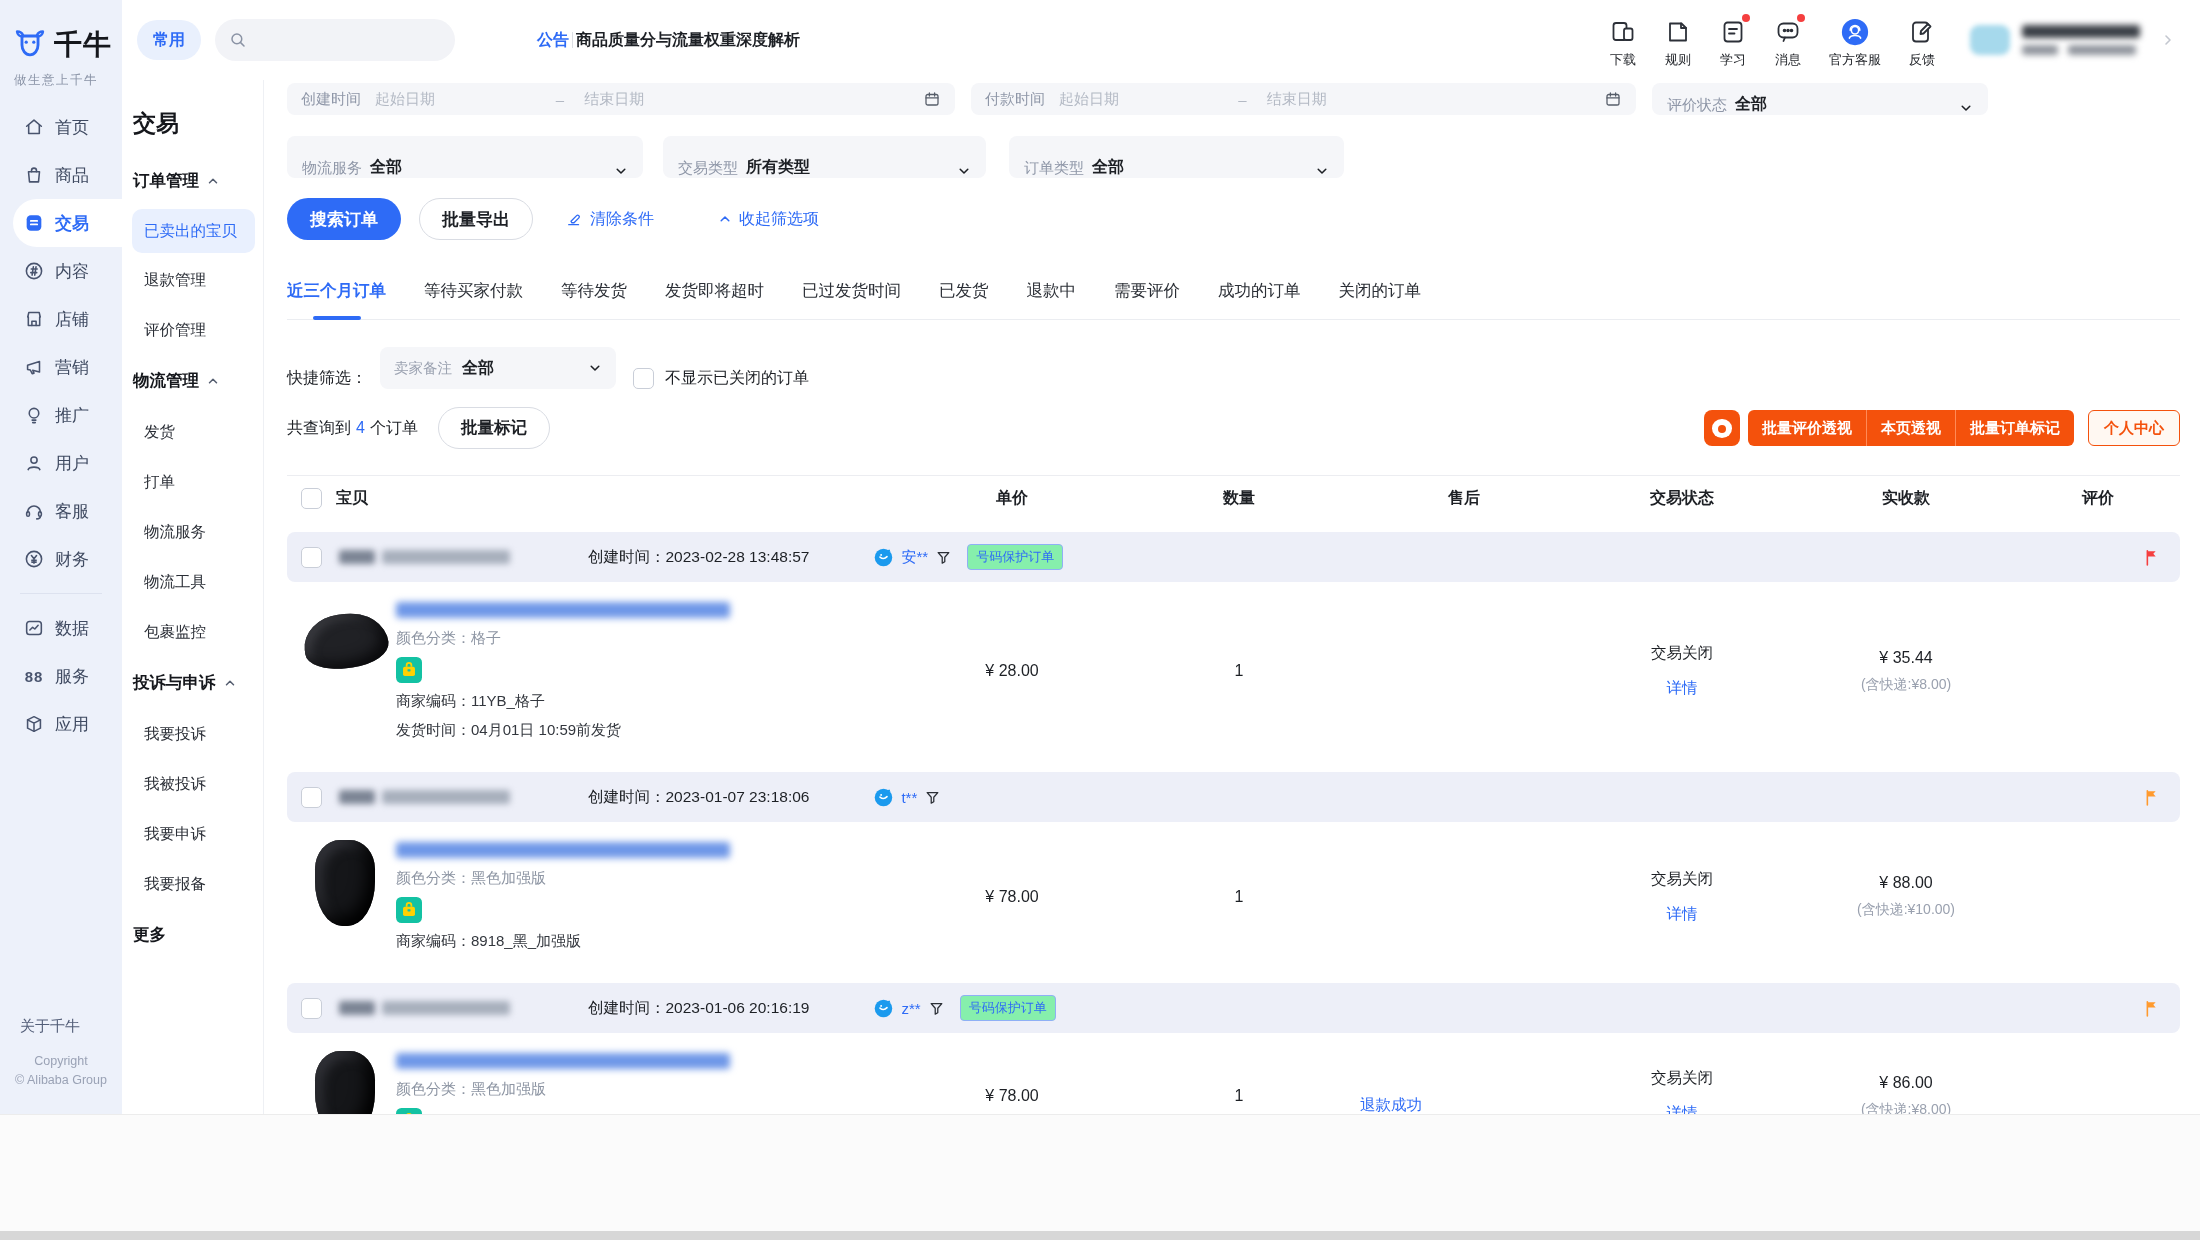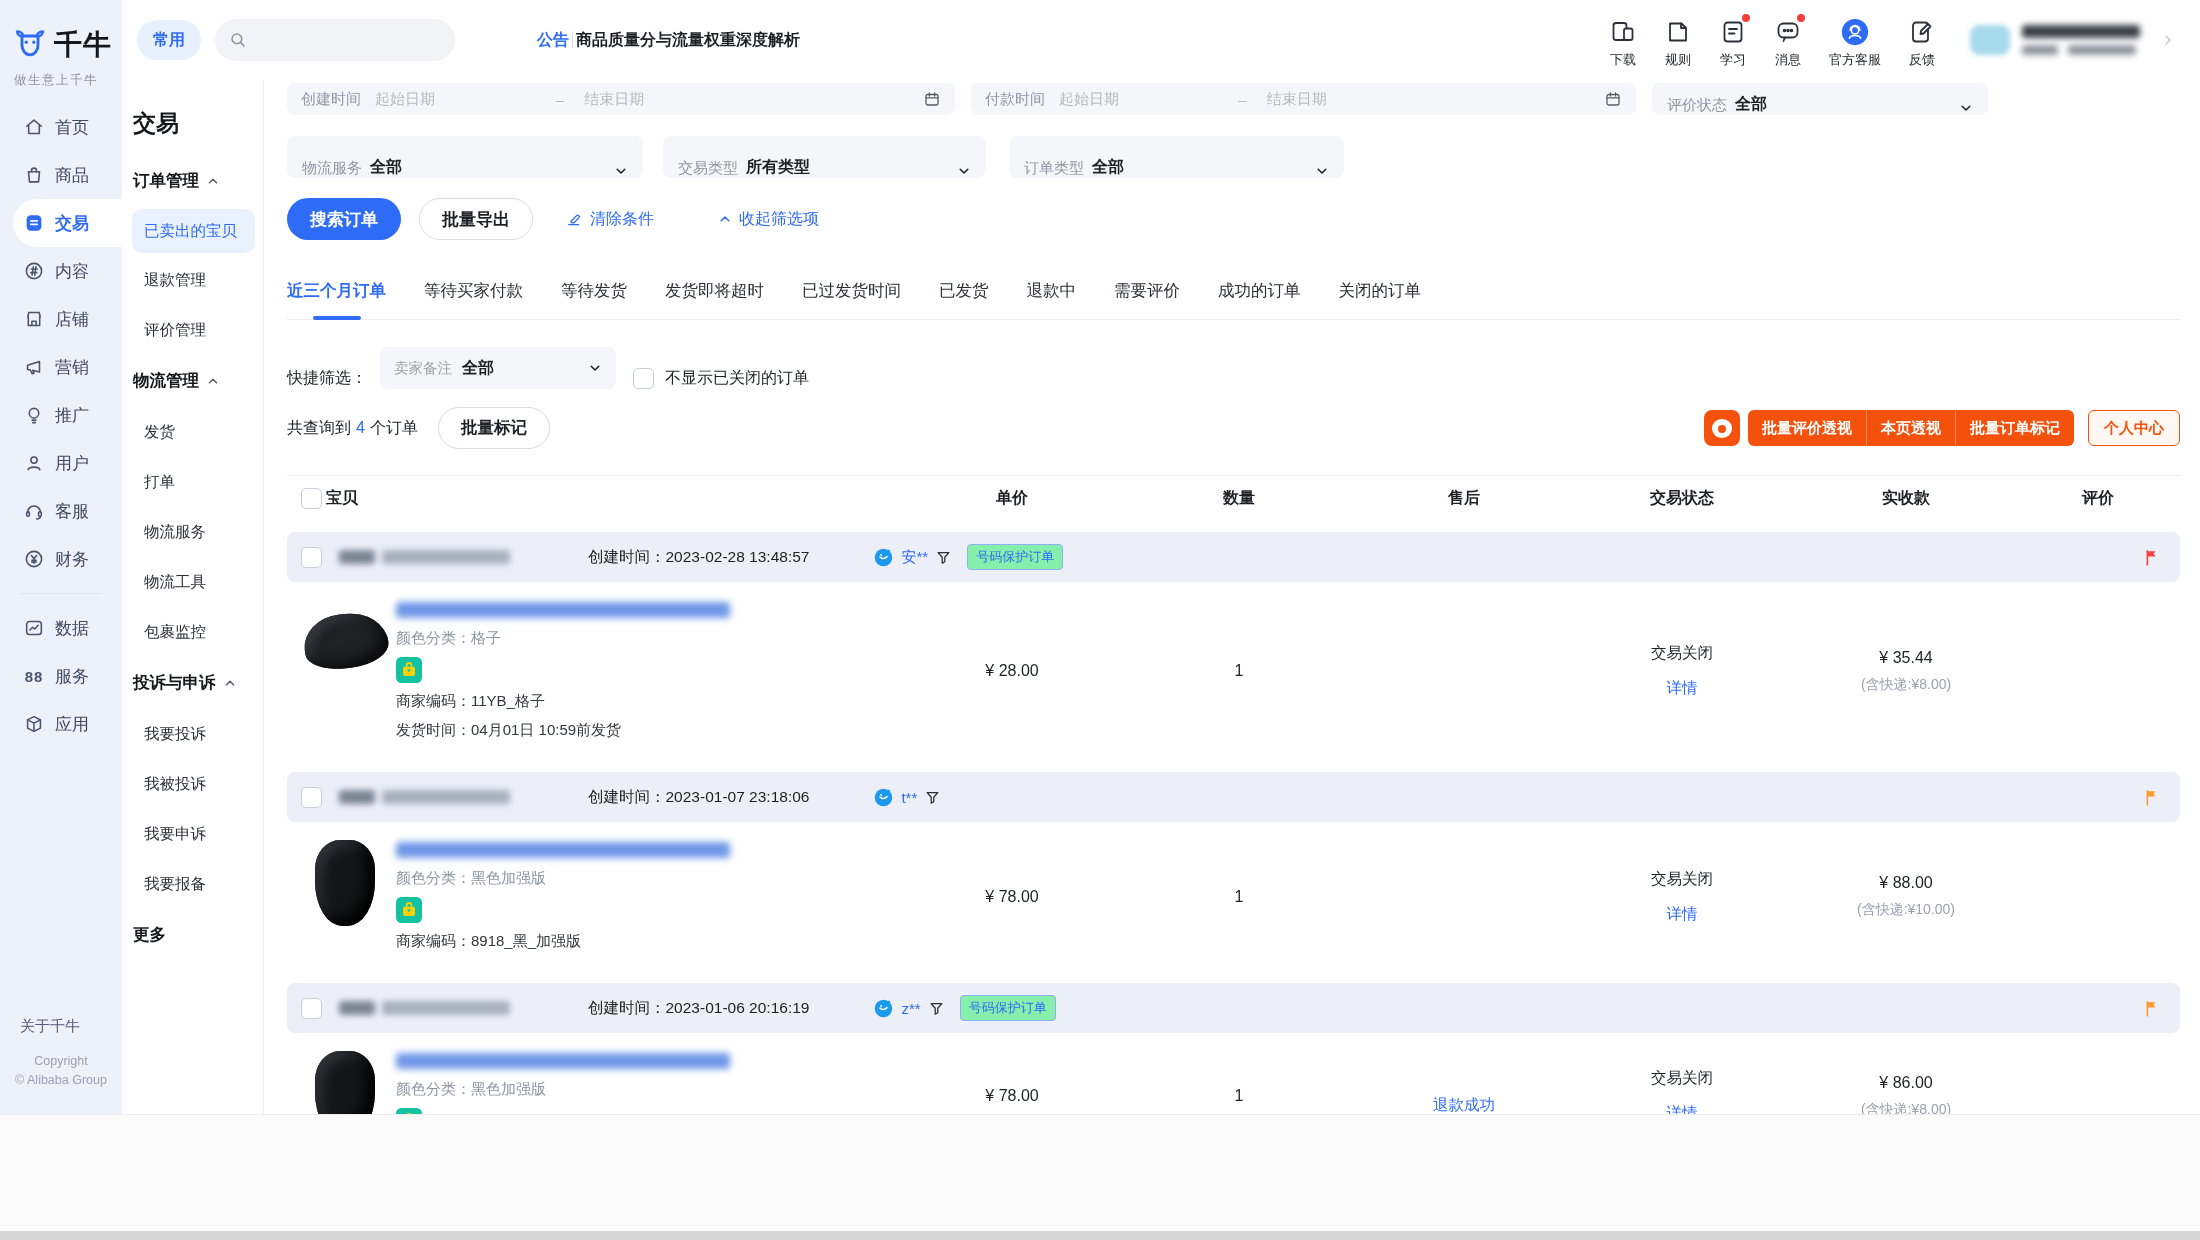--- a/index.html
+++ b/index.html
@@ -101,21 +101,21 @@
   .mascot::after{content:"";position:absolute;left:14px;top:15px;width:8px;height:8px;border-radius:50%;background:#f4510c;}
   .orange-group{display:flex;}
   .btn-orange{height:36px;padding:0 14px;background:#f4510c;border:none;color:#fff;font-size:15px;font-weight:700;cursor:pointer;border-right:1px solid #ff8a57;font-family:inherit;}
   .btn-orange:first-child{border-radius:6px 0 0 6px;}
   .btn-orange:last-child{border-radius:0 6px 6px 0;border-right:none;}
   .btn-personal{height:36px;padding:0 15px;margin-left:14px;background:#fff8f2;border:1px solid #f4510c;border-radius:6px;color:#f4510c;font-size:15px;font-weight:700;cursor:pointer;font-family:inherit;}
   
   .t-grid{display:grid;grid-template-columns:minmax(0,1fr) 212px 242px 208px 228px 220px 164px;}
   .thead{border-top:1px solid #ecedf1;height:44px;align-items:center;}
   .th{font-size:16px;font-weight:700;color:#1d2025;text-align:center;}
-  .th.first{display:flex;align-items:center;gap:4px;padding-left:14px;text-align:left;}
+  .th.first{display:flex;align-items:center;gap:14px;padding-left:14px;text-align:left;}
   .band{height:50px;border-radius:8px;background:#edeff8;display:flex;align-items:center;margin-top:12px;padding:0 18px 0 14px;}
   .band .blur-id{display:flex;gap:7px;margin-left:17px;}
   .band .blur-id i{display:block;height:14px;border-radius:3px;filter:blur(3px);}
   .band .blur-id .b1{width:36px;background:#7b8494;}
   .band .blur-id .b2{width:128px;background:#a7afbc;}
   .band .created{margin-left:78px;font-size:15.5px;color:#1d2025;}
   .band .buyer{display:flex;align-items:center;gap:7px;margin-left:64px;}
   .band .buyer .name{color:#2e6bf6;font-size:15px;}
   .band .badge{margin-left:15px;height:24px;display:flex;align-items:center;padding:0 8px;border:1px solid #8fb0f5;background:#86efac;border-radius:4px;color:#2e6bf6;font-size:13px;}
   .band .bspacer{flex:1;}
@@ -123,21 +123,21 @@
   .d-prod{display:flex;gap:5px;padding:16px 0 20px 14px;align-items:flex-start;}
   .pimg{width:90px;height:90px;flex:none;position:relative;}
   .bag-waist{position:absolute;left:3px;top:16px;width:84px;height:54px;background:#202125;border-radius:48% 52% 50% 50%/62% 66% 42% 38%;transform:rotate(-7deg);box-shadow:inset -8px -6px 14px #0a0a0c, inset 6px 5px 10px #3a3b40;}
   .bag-pack{position:absolute;left:14px;top:2px;width:60px;height:86px;background:#151619;border-radius:42% 42% 46% 46%/34% 34% 52% 52%;box-shadow:inset -8px -8px 16px #000, inset 7px 6px 12px #33343a;}
   .d-info{display:flex;flex-direction:column;padding-top:4px;}
   .blur-title{height:16px;width:334px;border-radius:3px;background:#6e97e8;filter:blur(3.5px);margin-bottom:11px;}
   .d-color{font-size:15px;color:#8d95a3;margin-bottom:9px;}
   .d-code{font-size:15px;color:#33373e;margin-top:9px;}
   .d-ship{font-size:15px;color:#33373e;margin-top:10px;}
   .cell-c{text-align:center;font-size:16px;color:#1d2025;}
-  .aftersale{color:#2e6bf6;font-size:15.5px;text-align:center;cursor:pointer;margin-top:18px;}
+  .aftersale{color:#2e6bf6;font-size:15.5px;cursor:pointer;margin-top:18px;}
   .status{display:flex;flex-direction:column;align-items:center;gap:14px;}
   .status .st{font-size:15.5px;color:#1d2025;}
   .status .dt{font-size:15.5px;color:#2e6bf6;cursor:pointer;}
   .amount{display:flex;flex-direction:column;align-items:center;gap:9px;}
   .amount .amt{font-size:16px;color:#1d2025;}
   .amount .note{font-size:14px;color:#9aa1af;}
 </style>
 </head>
 <body>
 

